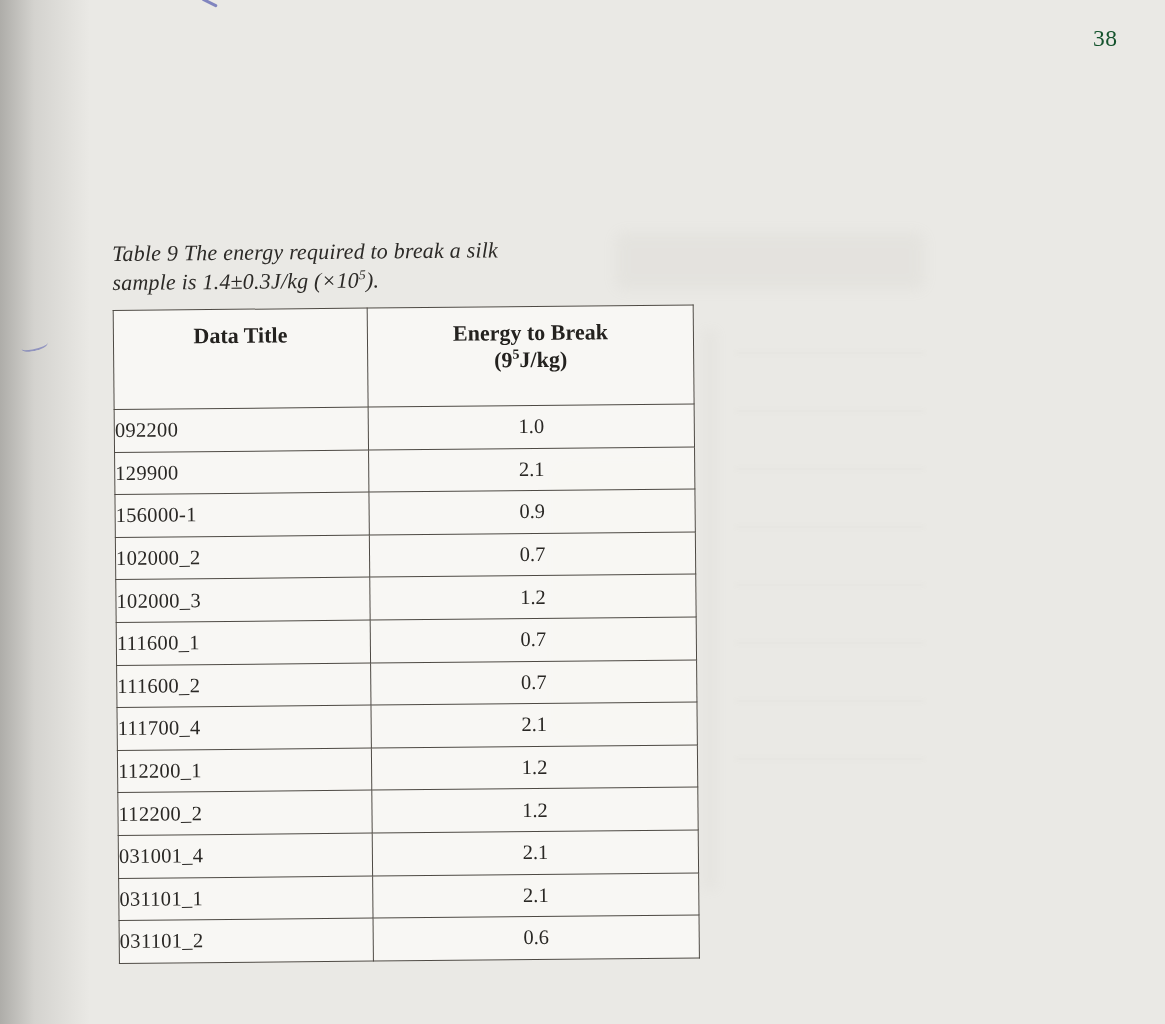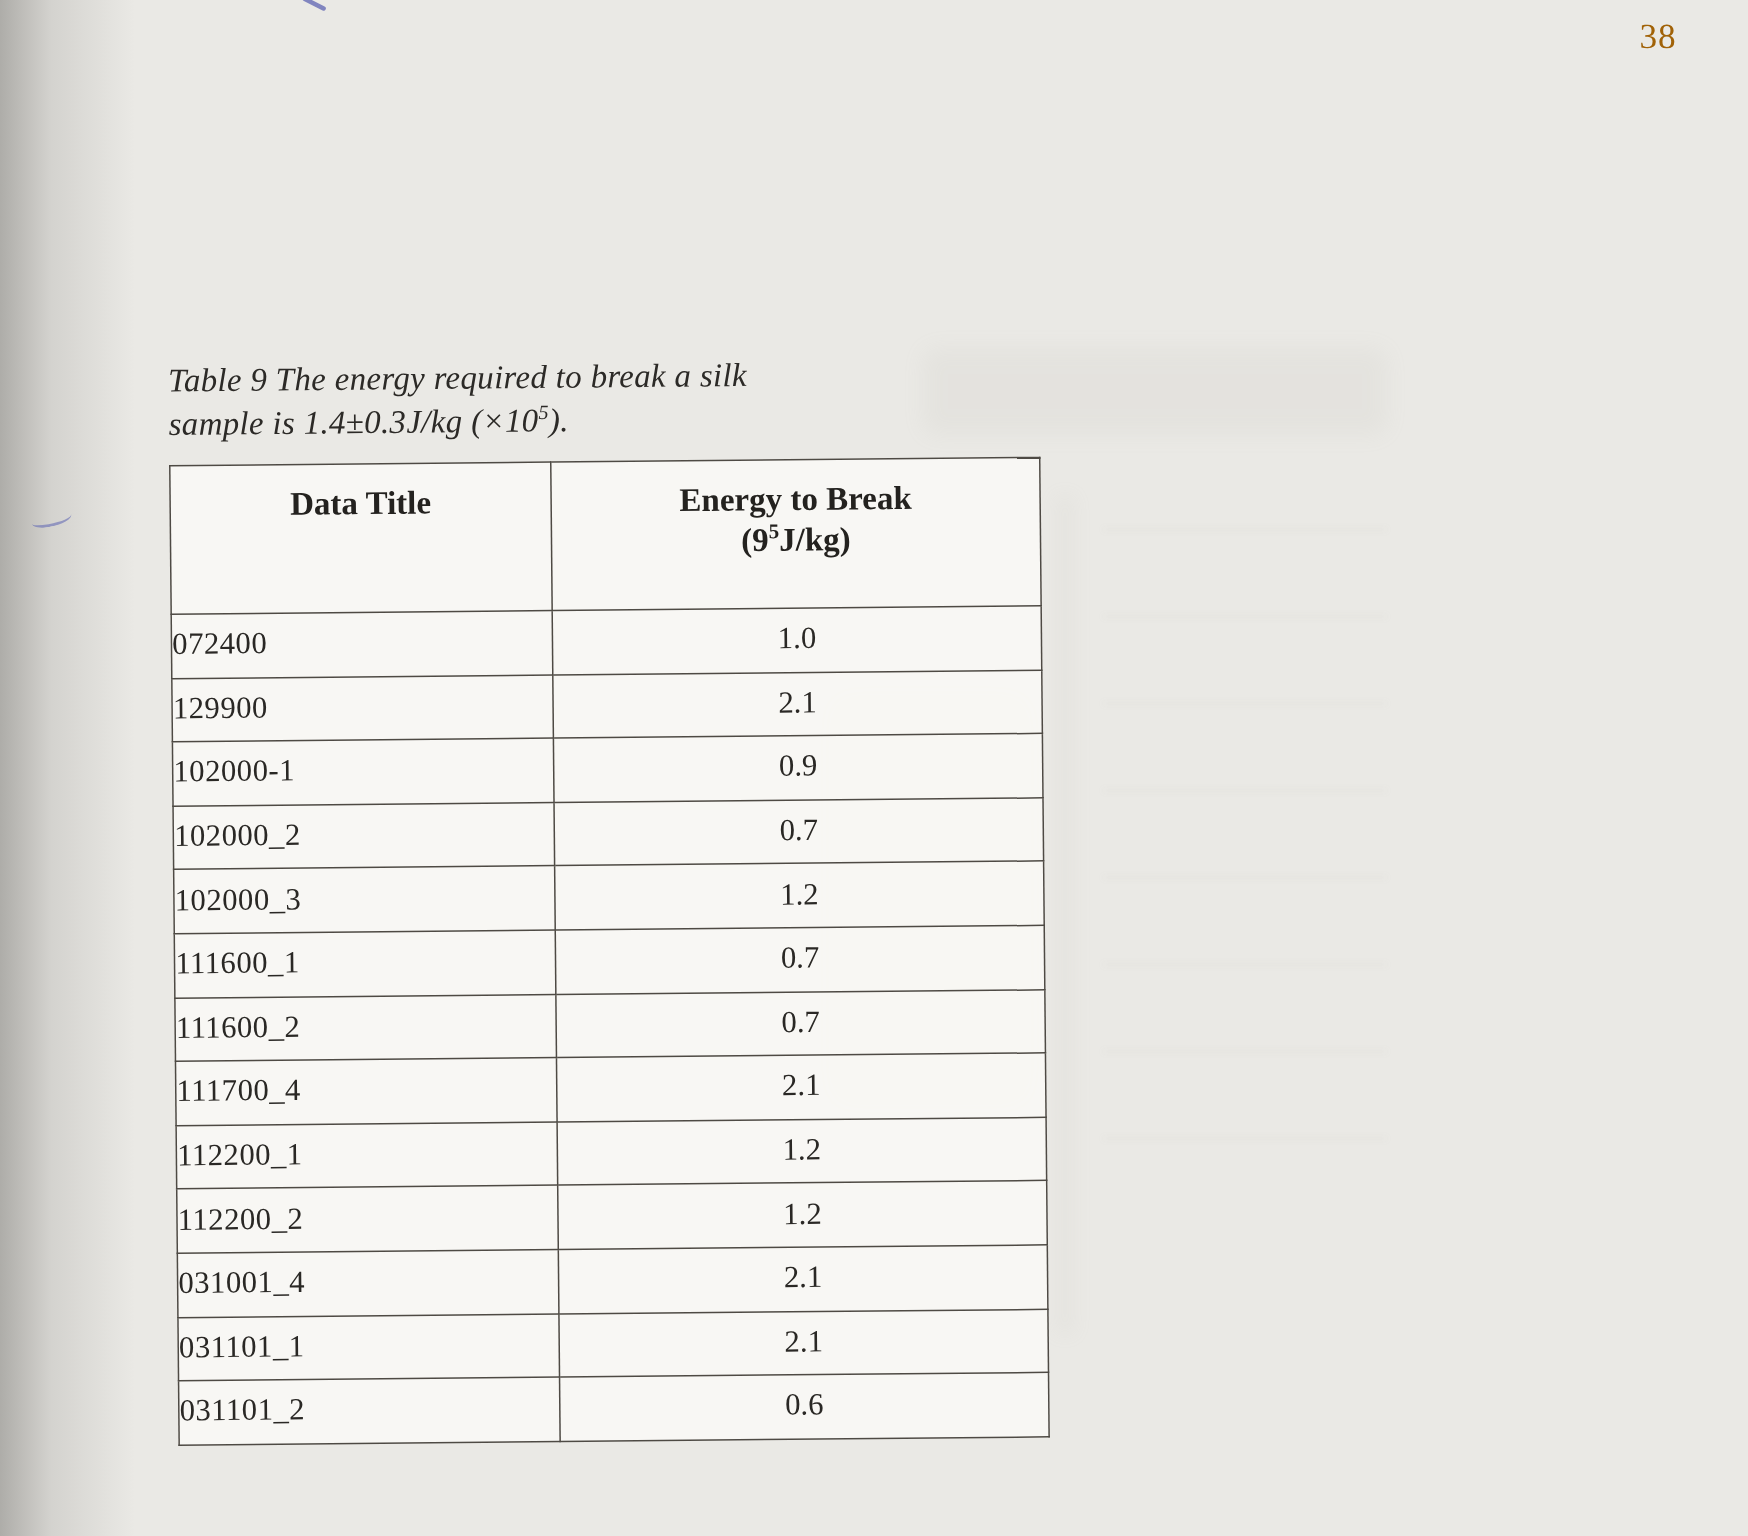--- a/index.html
+++ b/index.html
@@ -21,21 +21,21 @@
   .ghost-b{left:703px;top:330px;width:14px;height:560px;background:#b2b0a8;opacity:.08;filter:blur(6px);}
   .ghost-c{left:735px;top:352px;width:190px;height:430px;
     background:repeating-linear-gradient(180deg,rgba(148,146,138,.13) 0 2px,rgba(0,0,0,0) 2px 58px);
     opacity:.55;filter:blur(2px);}
   .ghost-d{left:560px;top:470px;width:120px;height:260px;background:#b5b3ab;opacity:.05;filter:blur(9px);}
   .pen-top{position:absolute;left:201px;top:1px;width:17px;height:3px;background:#5d63b2;
     transform:rotate(27deg);opacity:.75;border-radius:2px;}
   .pen-left{position:absolute;left:21px;top:341px;width:27px;height:8px;
     border-bottom:2.6px solid #666cb5;border-radius:0 0 60% 40%;transform:rotate(-10deg);opacity:.6;}
   .page-number{
-    position:absolute;left:1093px;top:12px;font-size:23.5px;color:#a16207;letter-spacing:.5px;font-family:Liberation Serif, serif;
+    position:absolute;left:1093px;top:25px;font-size:23.5px;color:#14532d;letter-spacing:.5px;font-family:Liberation Serif, serif;
   }
   .content{position:absolute;left:112px;top:240px;transform:rotate(-0.55deg);transform-origin:0 0;}
   .caption{
     font-style:italic;font-size:22px;line-height:28.5px;color:#2c2a27;letter-spacing:.2px;width:560px;
   }
   .caption sup{font-size:13.5px;line-height:0;}
   table.data{
     border-collapse:collapse;table-layout:fixed;width:580px;margin-top:13px;
     background:rgba(251,250,246,.82);
   }
@@ -86,31 +86,31 @@
         <tr>
           <th>Data Title</th>
           <th>
             <span>Energy to Break</span><br>
             <span><span>(9</span><sup>5</sup><span>J/kg)</span></span>
           </th>
         </tr>
       </thead>
       <tbody>
   <tr>
-    <td class="cell-title"><span>072400</span></td>
+    <td class="cell-title"><span>092200</span></td>
     <td class="cell-energy"><span>1.0</span></td>
   </tr>
 
   <tr>
     <td class="cell-title"><span>129900</span></td>
     <td class="cell-energy"><span>2.1</span></td>
   </tr>
 
   <tr>
-    <td class="cell-title"><span>102000-1</span></td>
+    <td class="cell-title"><span>156000-1</span></td>
     <td class="cell-energy"><span>0.9</span></td>
   </tr>
 
   <tr>
     <td class="cell-title"><span>102000_2</span></td>
     <td class="cell-energy"><span>0.7</span></td>
   </tr>
 
   <tr>
     <td class="cell-title"><span>102000_3</span></td>

